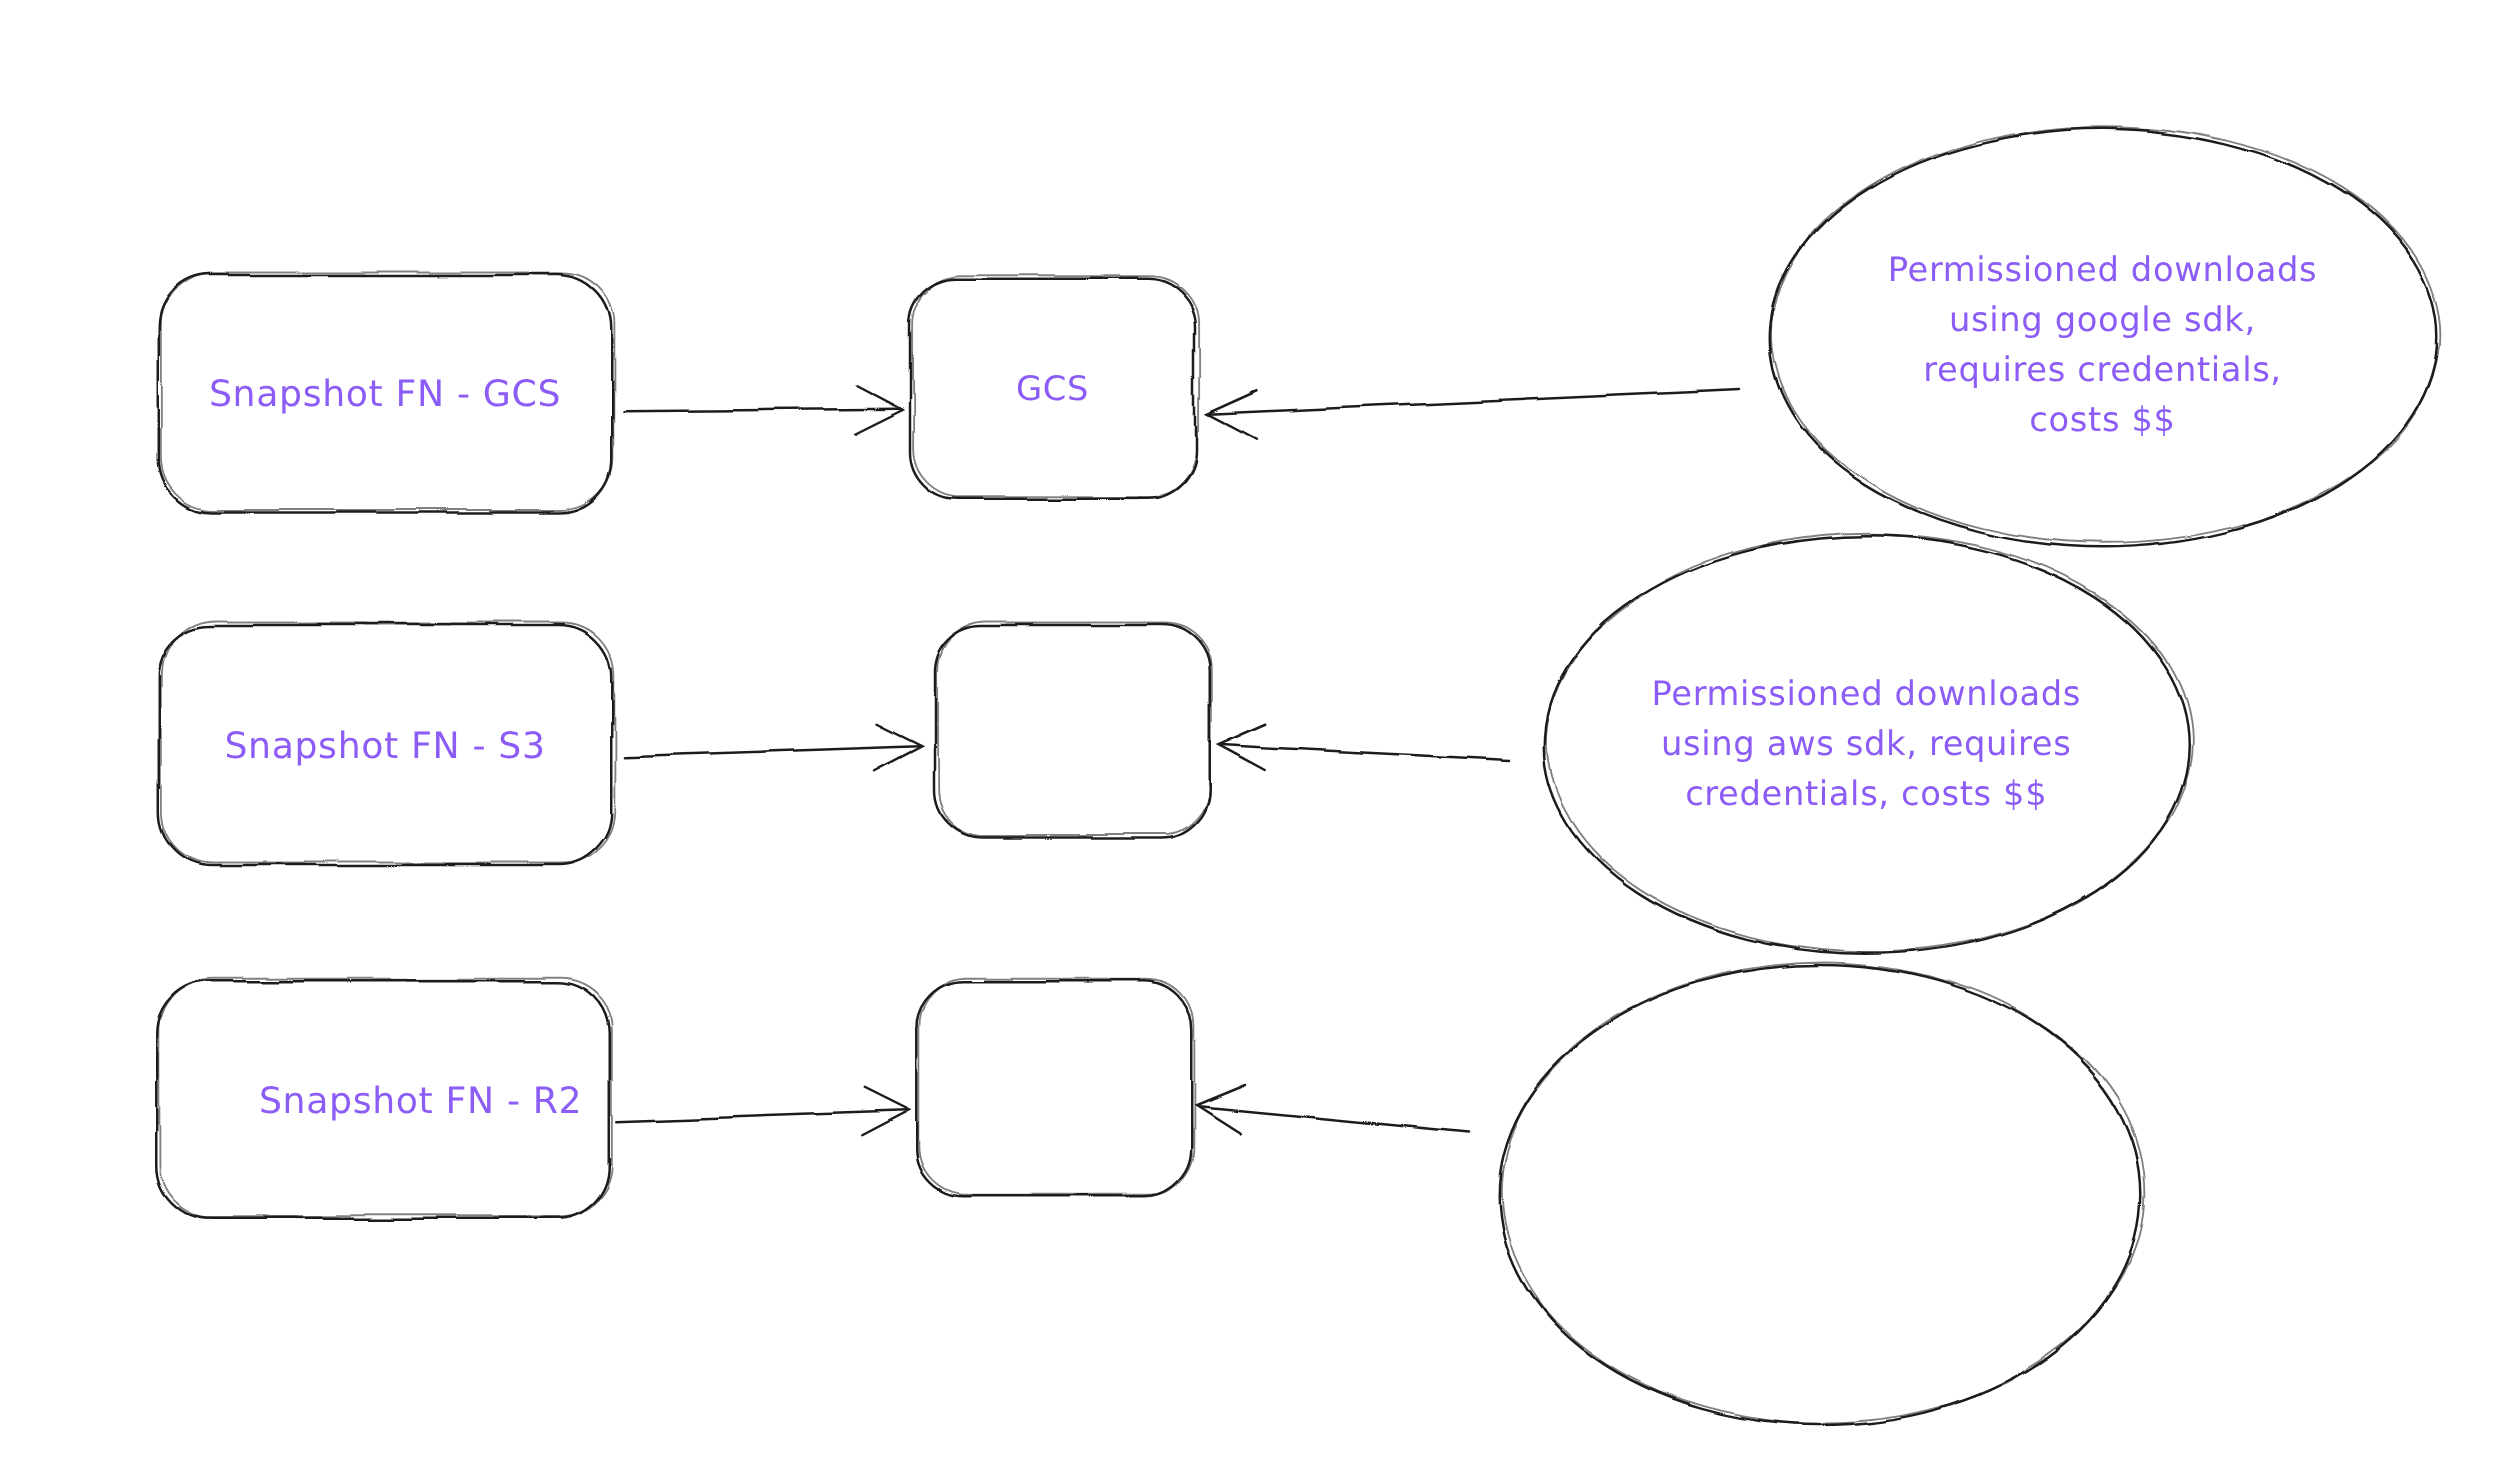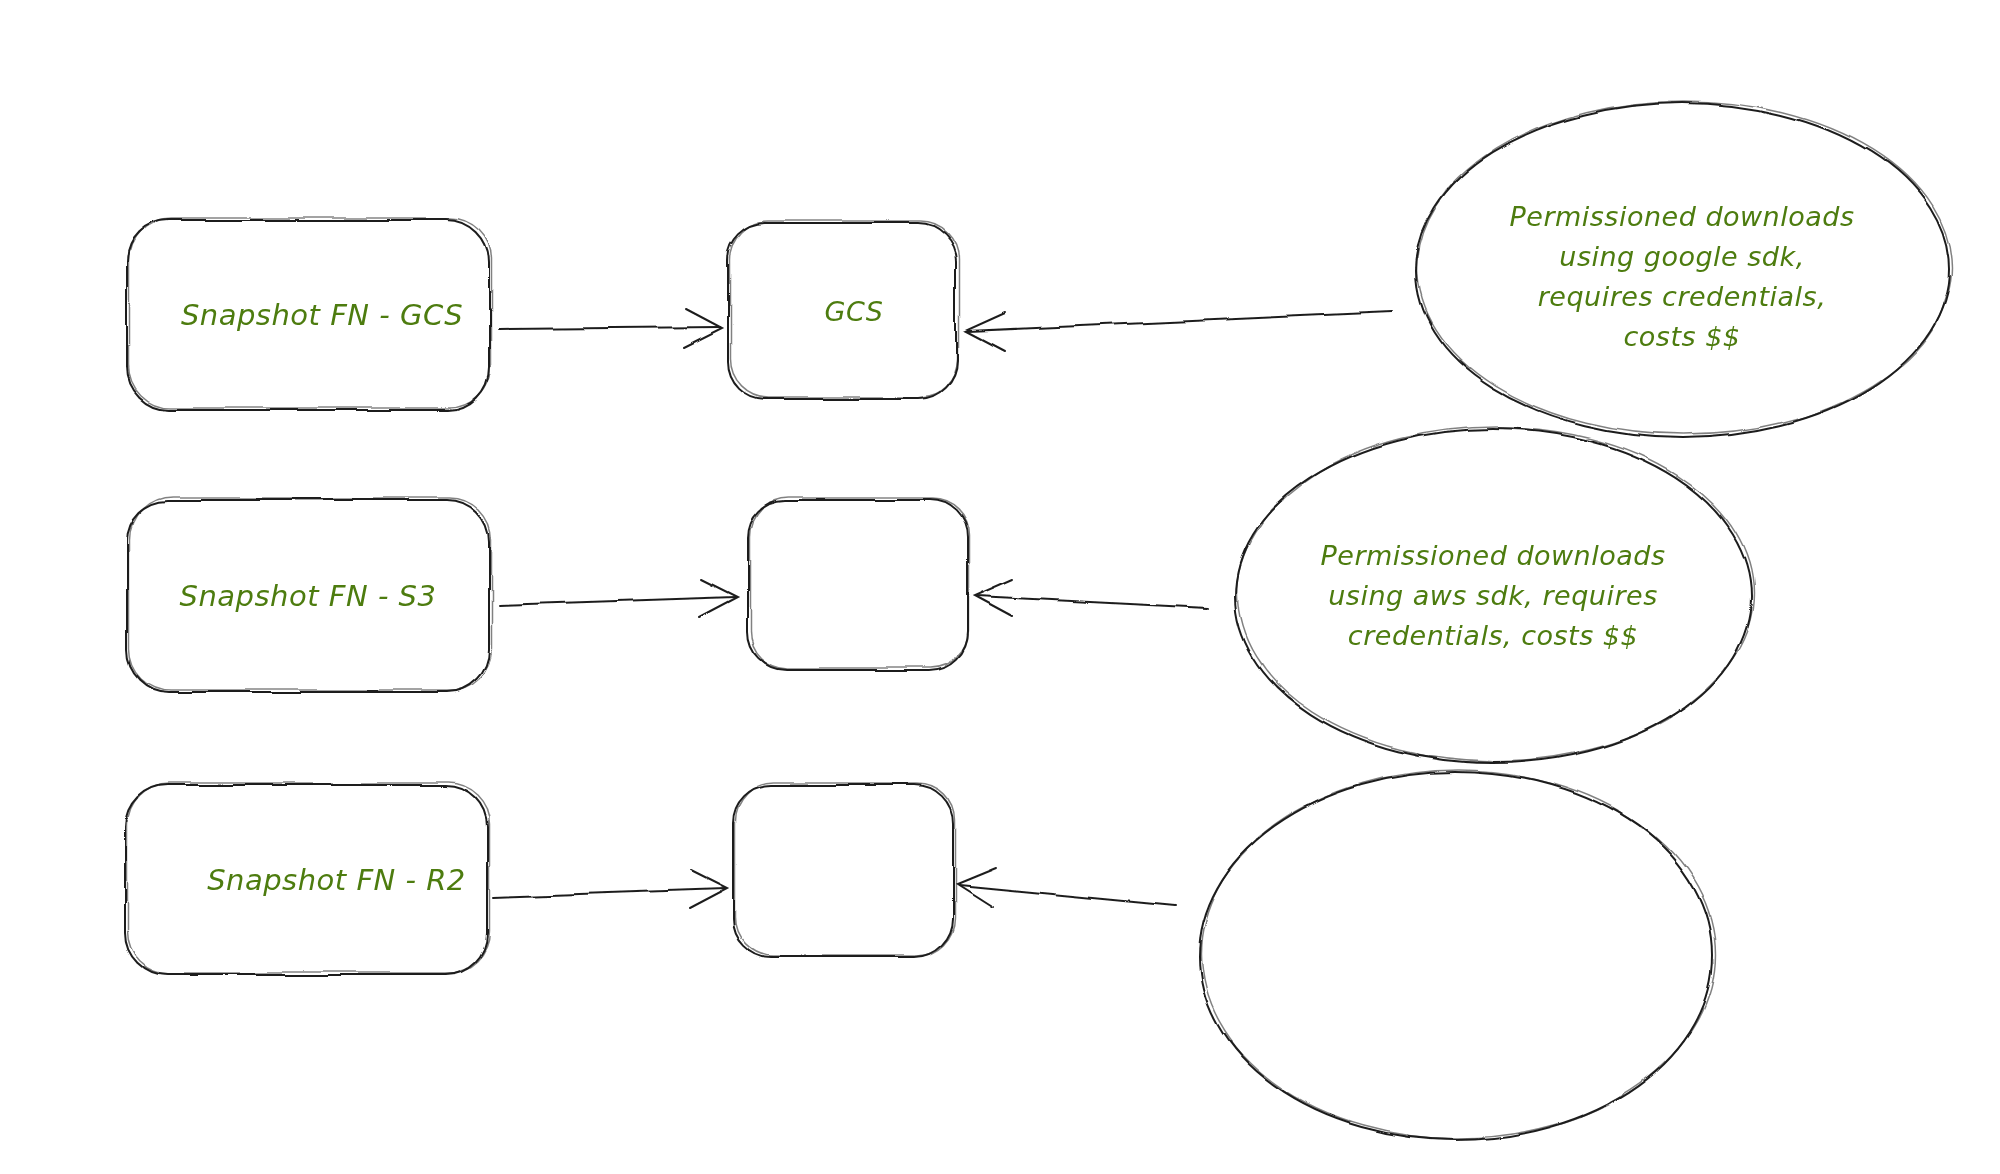--- a/index.html
+++ b/index.html
@@ -20,26 +20,25 @@
     position: absolute;
     left: 0; top: 0;
   }
   .label {
     position: absolute;
     display: flex;
     align-items: center;
     justify-content: center;
     text-align: center;
     white-space: pre-line;
-    color: #4d7c0f;
+    color: #8b5cf6;
     letter-spacing: 0.5px;
-    font-style: italic;
   }
   .node-label   { font-size: 29px; }
-  .target-label { font-size: 27px; padding-left: 12px; }
+  .target-label { font-size: 27px; }
   .note-label   { font-size: 27px; line-height: 40px; }
 </style>
 </head>
 <body>
 
 <div id="canvas">
 
   <svg id="shapes" width="2000" height="1174" viewBox="0 0 2000 1174">
     <defs>
       <filter id="rough1" x="-5%" y="-5%" width="110%" height="110%">
@@ -99,21 +98,21 @@
       <rect x="125" y="785" width="362" height="190" rx="42"></rect>
       <rect x="728" y="223" width="228" height="176" rx="38"></rect>
       <rect x="748" y="500" width="219" height="170" rx="38"></rect>
       <rect x="733" y="785" width="220" height="172" rx="38"></rect>
       <ellipse cx="1682" cy="270" rx="267" ry="167"></ellipse>
       <ellipse cx="1493" cy="596" rx="258" ry="167"></ellipse>
       <ellipse cx="1456" cy="956" rx="257" ry="184"></ellipse>
     </g>
   </svg>
 
-  <div class="label node-label" style="left:141px; top:220px; width:362px; height:190px;">Snapshot FN - GCS</div>
+  <div class="label node-label" style="left:127px; top:220px; width:362px; height:190px;">Snapshot FN - GCS</div>
   <div class="label target-label" style="left:728px; top:223px; width:228px; height:176px;">GCS</div>
   <div class="label note-label" style="left:1467px; top:167px; width:430px; height:220px;">Permissioned downloads
 using google sdk,
 requires credentials,
 costs $$</div>
 
   <div class="label node-label" style="left:127px; top:500px; width:362px; height:192px;">Snapshot FN - S3</div>
   <div class="label note-label" style="left:1278px; top:486px; width:430px; height:220px;">Permissioned downloads
 using aws sdk, requires
 credentials, costs $$</div>

